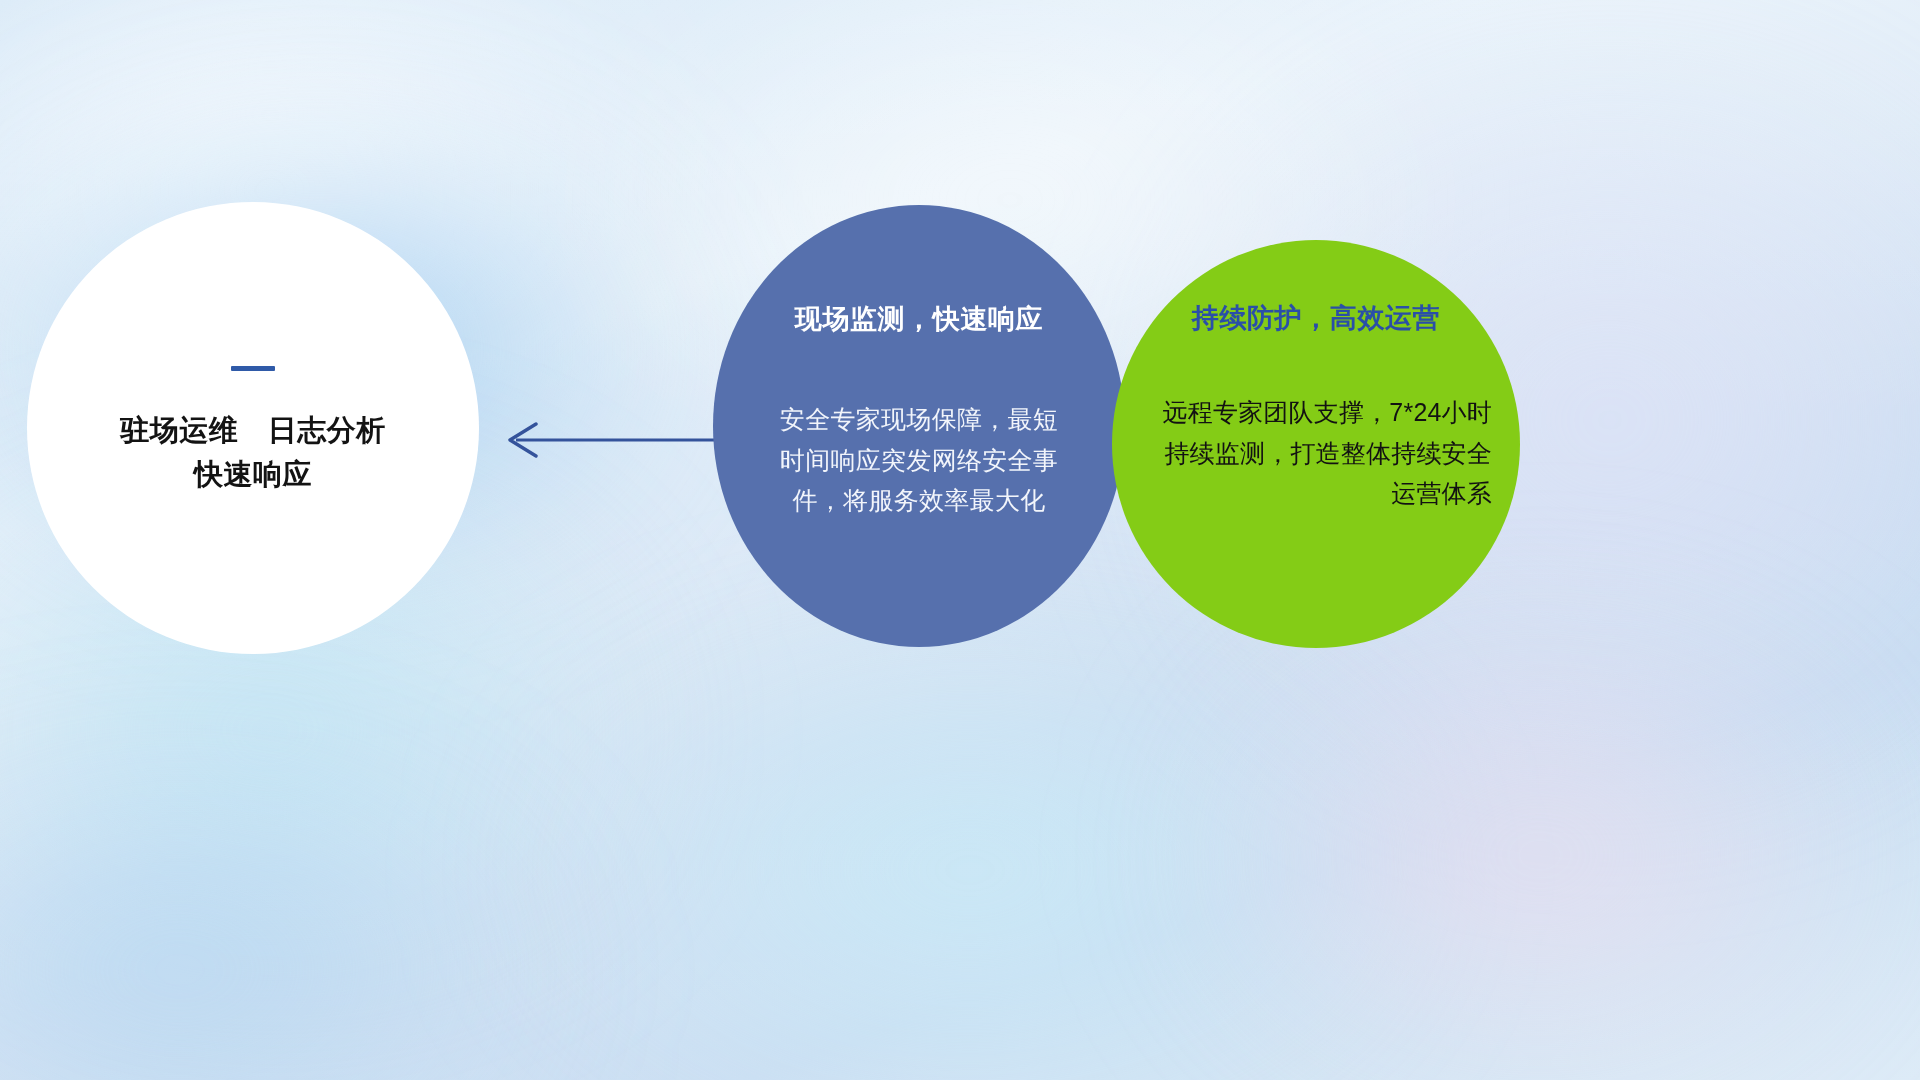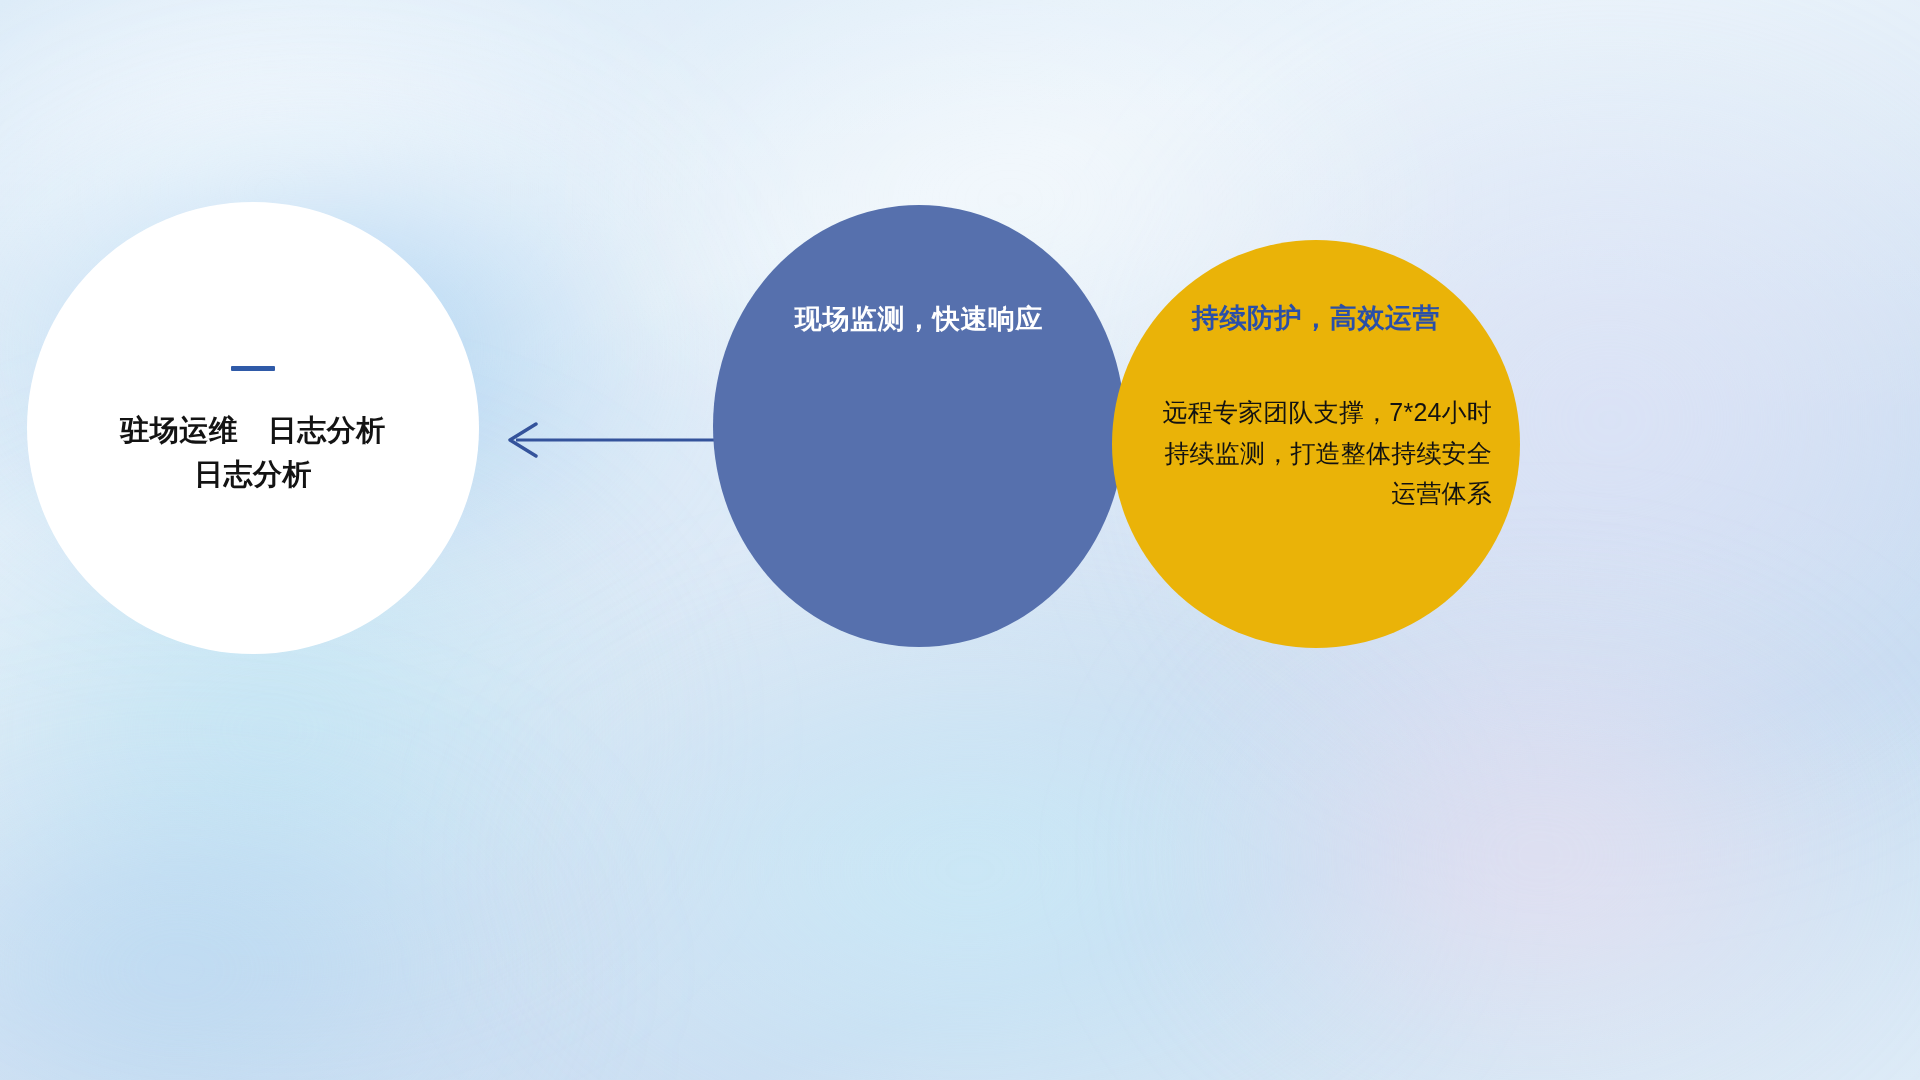--- a/index.html
+++ b/index.html
@@ -162,21 +162,21 @@
     text-align: center;
     width: 296px;
     letter-spacing: .3px;
   }
 
   .circle-right {
     left: 1112px;
     top: 240px;
     width: 408px;
     height: 408px;
-    background: #eab308;
+    background: #84cc16;
     z-index: 5;
     padding-top: 60px;
   }
   .right-title {
     font-size: 27px;
     font-weight: 700;
     color: #2a4fa8;
     letter-spacing: .6px;
     white-space: nowrap;
   }
@@ -208,26 +208,27 @@
 
   <svg class="connector" viewBox="0 0 420 50">
     <line x1="418" y1="25" x2="26" y2="25" stroke="#34539b" stroke-width="3.2"></line>
     <polyline points="46,9 20,25 46,41" fill="none" stroke="#34539b" stroke-width="3.4" stroke-linecap="round" stroke-linejoin="round"></polyline>
   </svg>
 
   <div class="circle circle-left">
     <div class="divider-dash"></div>
     <div class="left-lines">
       <div class="left-line">驻场运维　日志分析</div>
-      <div class="left-line">日志分析</div>
+      <div class="left-line">快速响应</div>
     </div>
   </div>
 
   <div class="circle circle-mid">
     <div class="mid-title">现场监测，快速响应</div>
+    <div class="mid-body">安全专家现场保障，最短时间响应突发网络安全事件，将服务效率最大化</div>
   </div>
 
   <div class="circle circle-right">
     <div class="right-title">持续防护，高效运营</div>
     <div class="right-body">远程专家团队支撑，7*24小时持续监测，打造整体持续安全运营体系</div>
   </div>
 
 </div>
 
 </body></html>

